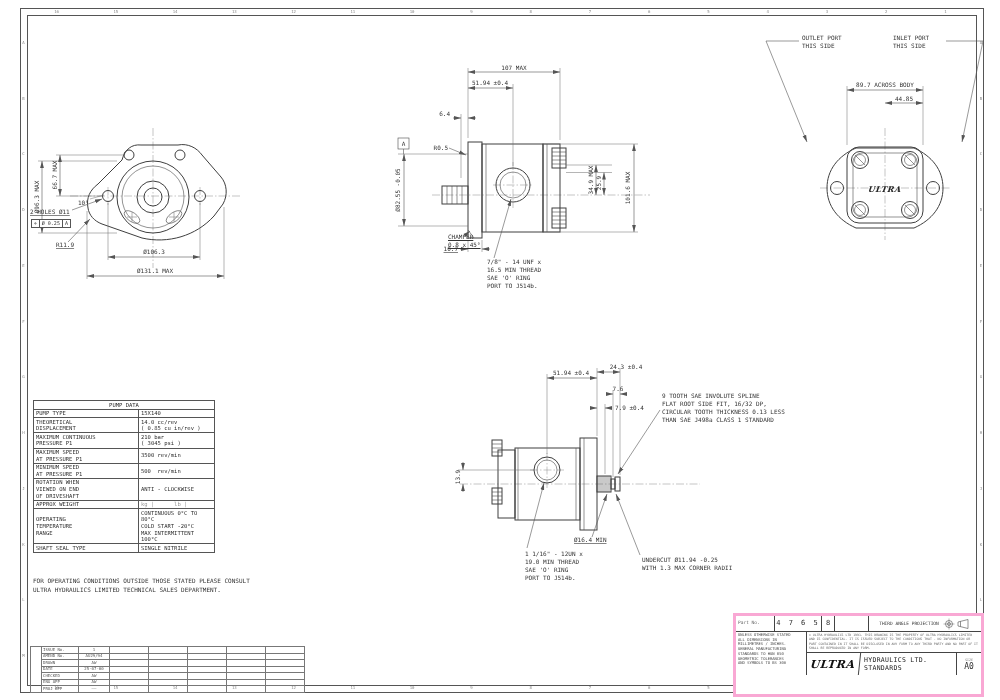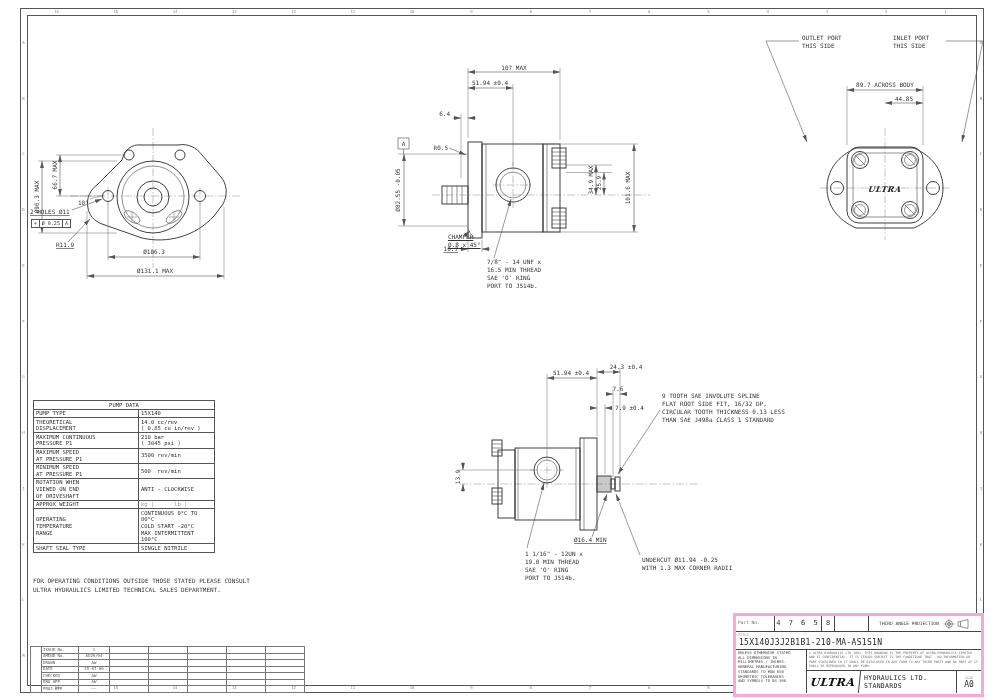--- a/index.html
+++ b/index.html
@@ -521,24 +521,20 @@
         <svg width="30" height="12" viewBox="0 0 30 12">
           <circle class="ol2" cx="8" cy="6" r="3.5"></circle>
           <circle class="ol2" cx="8" cy="6" r="1.5"></circle>
           <line class="x" x1="2.5" y1="6" x2="13.5" y2="6"></line>
           <line class="x" x1="8" y1="0.5" x2="8" y2="11.5"></line>
           <path class="ol2" d="M17,4 L27,1.5 L27,10.5 L17,8 Z"></path>
           <line class="ol2" x1="19.5" y1="3.4" x2="19.5" y2="8.6"></line>
         </svg>
       </div>
     </div>
-    <div class="tb-r2">
-      <span class="tb-titlelabel">TITLE</span>
-      <div class="tb-title">15X140J3J2B1B1-210-MA-AS1S1N</div>
-    </div>
     <div class="tb-r3">
       <div class="tb-std">UNLESS OTHERWISE STATED
 ALL DIMENSIONS IN
 MILLIMETRES / INCHES.
 GENERAL MANUFACTURING
 STANDARDS TO HGN 050
 GEOMETRIC TOLERANCES
 AND SYMBOLS TO BS 308</div>
       <div class="tb-right">
         <div class="tb-copy">© ULTRA HYDRAULICS LTD 1991.  THIS DRAWING IS THE PROPERTY OF ULTRA HYDRAULICS LIMITED AND IS CONFIDENTIAL. IT IS ISSUED SUBJECT TO THE CONDITIONS THAT - NO INFORMATION OR PART CONTAINED IN IT SHALL BE DISCLOSED IN ANY FORM TO ANY THIRD PARTY AND NO PART OF IT SHALL BE REPRODUCED IN ANY FORM.</div>

